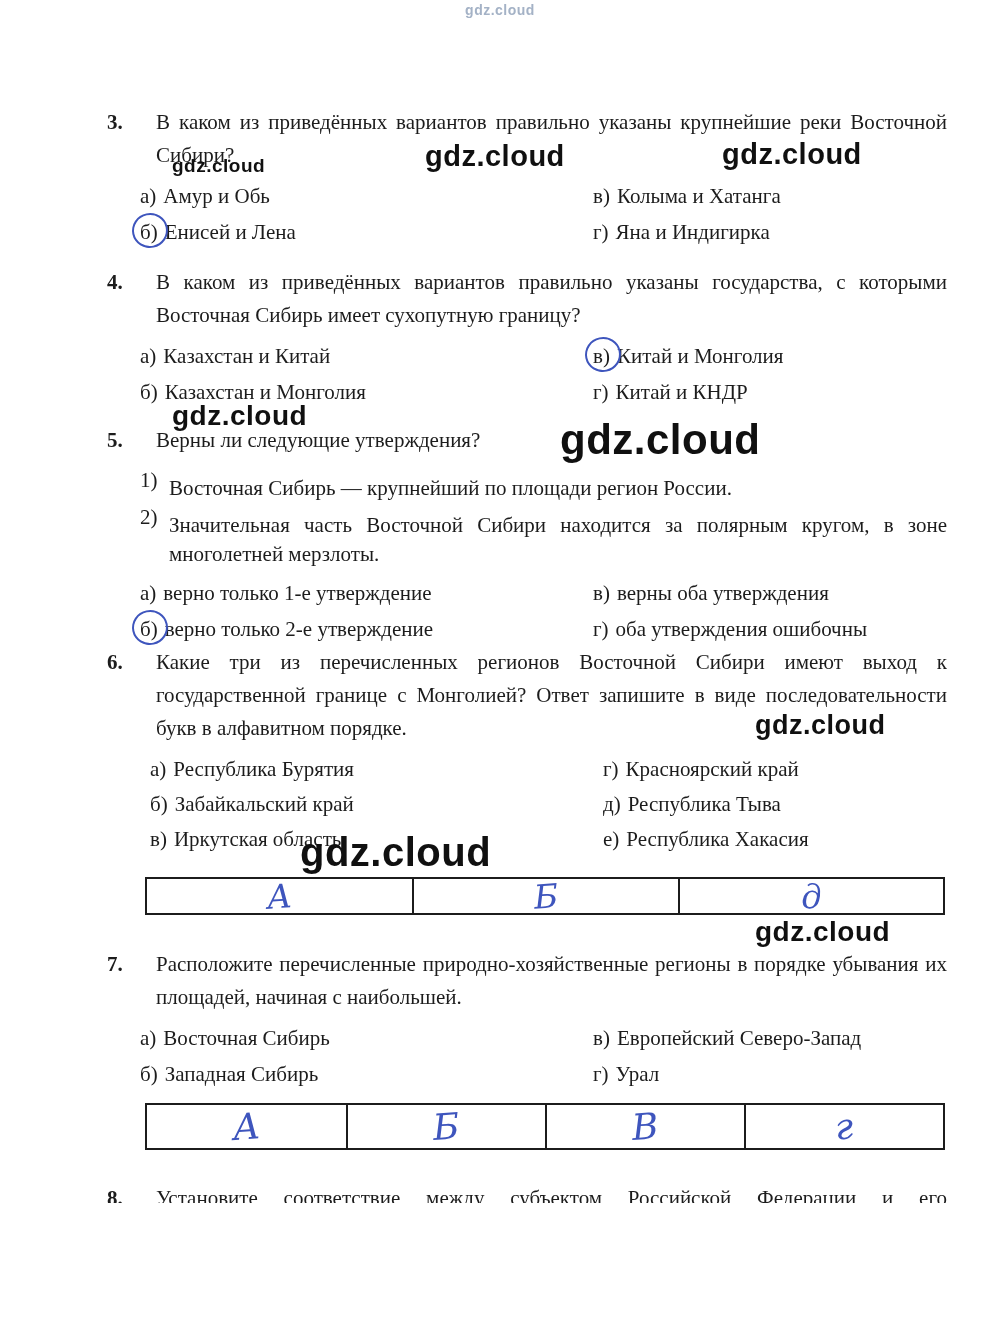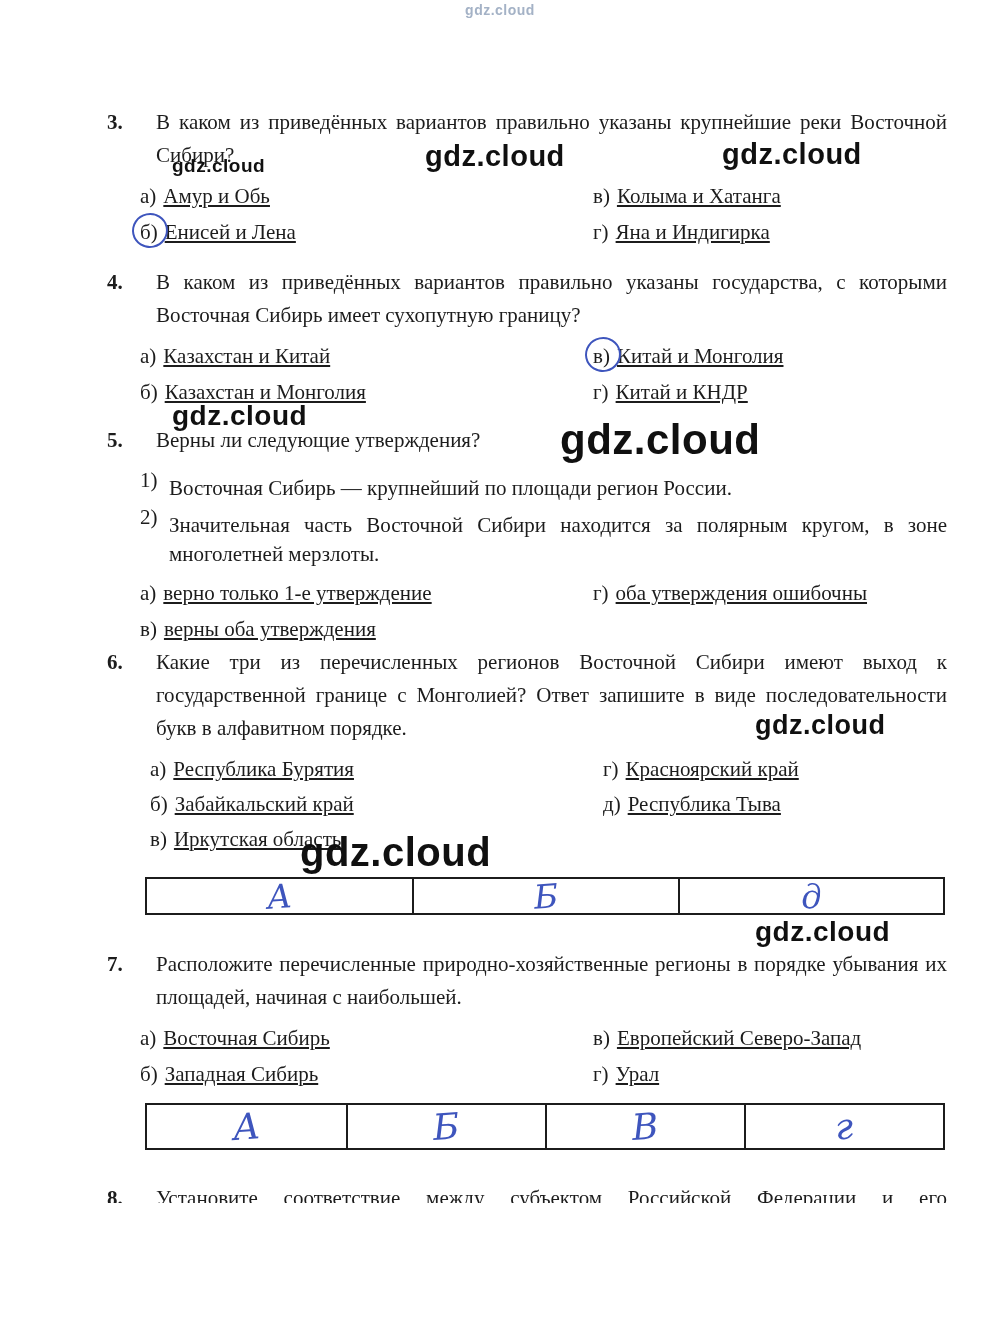--- a/index.html
+++ b/index.html
@@ -29,21 +29,21 @@
   .qnum { flex:0 0 33px; font-weight:bold; font-size:21px; line-height:33px; }
   .qbody { flex:1; min-width:0; }
   .stem { font-weight:normal; font-size:21px; line-height:33px; text-align:justify; text-align-last:left;margin-left:16px; }
   .statements { margin-top:9px; }
   .statement { display:flex; font-size:21px; line-height:29px; }
   .st-label { flex:0 0 29px; }
   .st-text { flex:1; text-align:justify; text-align-last:left;margin-top:8px; }
   .options { display:grid; grid-template-columns:453px 1fr; grid-auto-flow:column; margin-top:7px; font-size:21px; }
   .rows-2 { grid-template-rows:repeat(2,36px); }
   .rows-3 { grid-template-rows:repeat(3,35px);margin-left:10px; }
-  .option { line-height:35px; white-space:nowrap;text-decoration:underline; }
+  .option { line-height:35px; white-space:nowrap; }
   .opt-label { display:inline-block; position:relative; margin-right:7px; }
   .circled::before {
     content:"";
     position:absolute;
     left:-8px; top:-2px;
     width:32px; height:31px;
     border:2.5px solid #3e55bd;
     border-radius:50%;
     transform:rotate(-12deg);
   }
@@ -141,20 +141,23 @@
         <div class="statement">
           <span class="st-label">2)</span>
           <span class="st-text">Значительная часть Восточной Сибири находится за полярным кругом, в зоне многолетней мерзлоты.</span>
         </div>
       </div>
       <div class="options rows-2">
         <div class="option">
           <span class="opt-label">а)</span><span class="opt-text">верно только 1-е утверждение</span>
         </div>
         <div class="option">
+          <span class="opt-label circled">б)</span><span class="opt-text">верно только 2-е утверждение</span>
+        </div>
+        <div class="option">
           <span class="opt-label">в)</span><span class="opt-text">верны оба утверждения</span>
         </div>
         <div class="option">
           <span class="opt-label">г)</span><span class="opt-text">оба утверждения ошибочны</span>
         </div>
       </div>
     </div>
   </div>
 
   <div class="question" style="top:646px;">
@@ -170,20 +173,23 @@
         </div>
         <div class="option">
           <span class="opt-label">в)</span><span class="opt-text">Иркутская область</span>
         </div>
         <div class="option">
           <span class="opt-label">г)</span><span class="opt-text">Красноярский край</span>
         </div>
         <div class="option">
           <span class="opt-label">д)</span><span class="opt-text">Республика Тыва</span>
         </div>
+        <div class="option">
+          <span class="opt-label">е)</span><span class="opt-text">Республика Хакасия</span>
+        </div>
       </div>
     </div>
   </div>
 
   <div class="answer-table t3" style="top:877px;">
     <div class="cell">
       <span class="hand">А</span>
     </div>
     <div class="cell">
       <span class="hand">Б</span>

